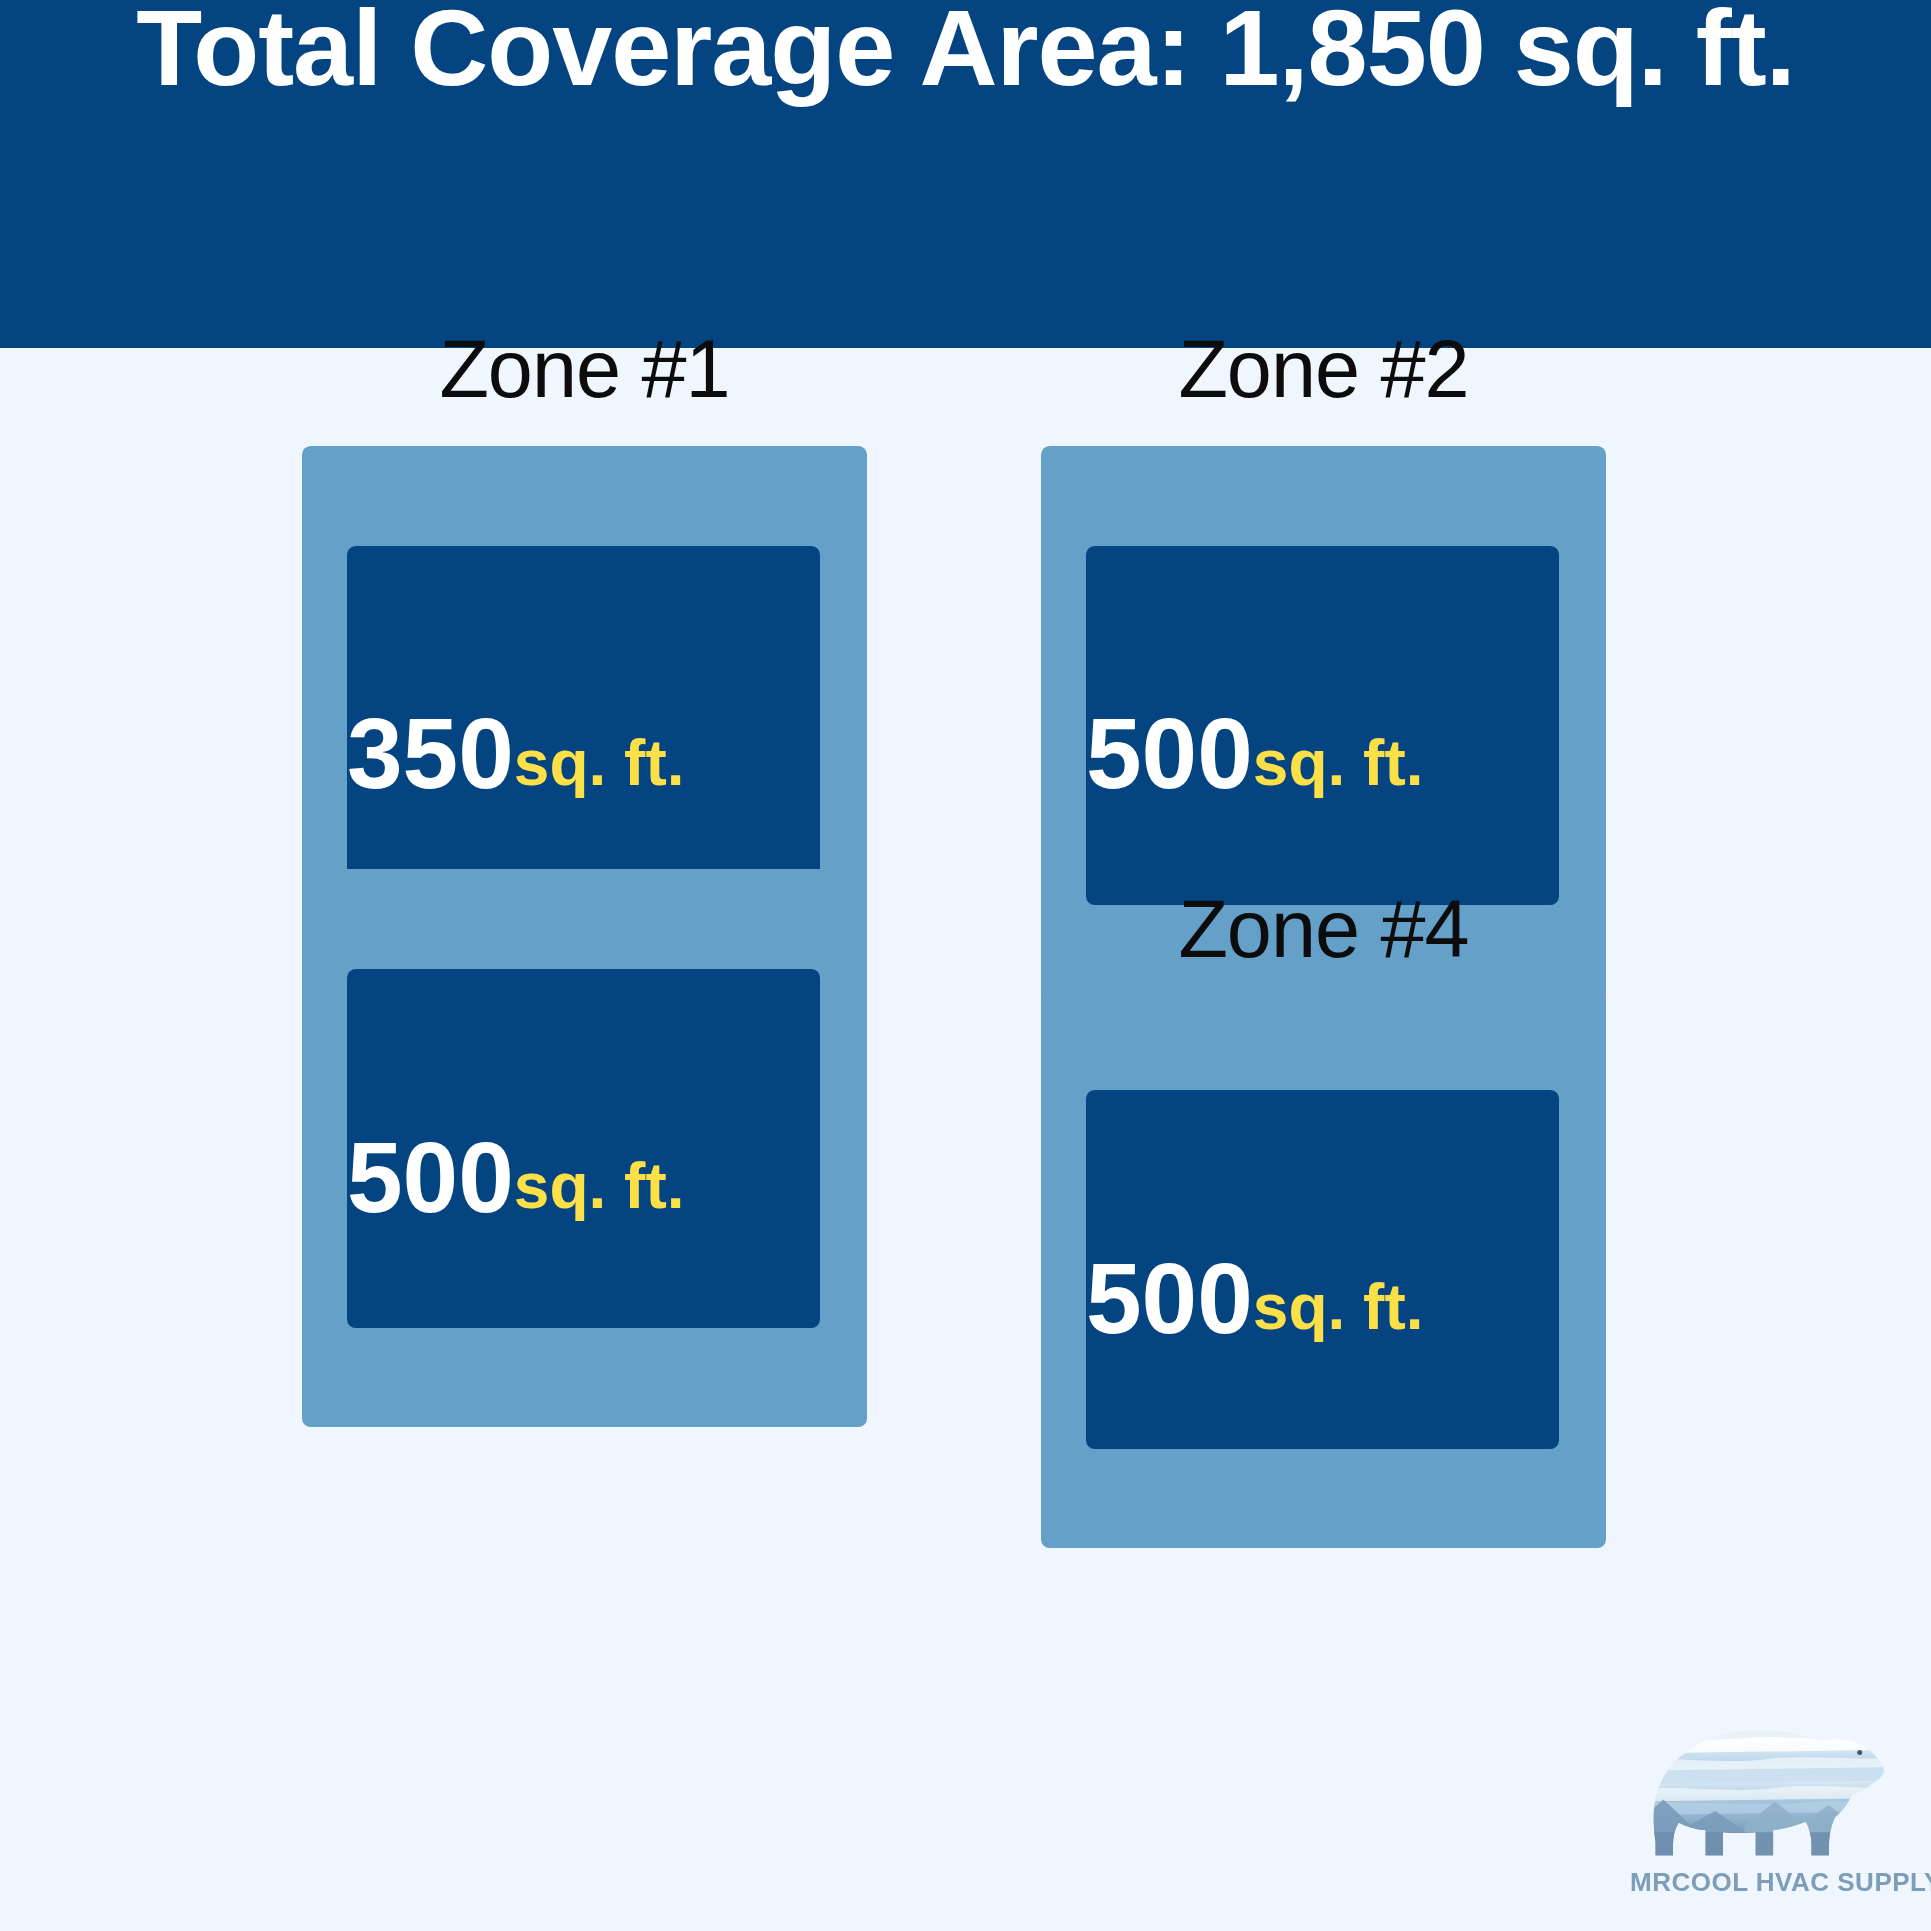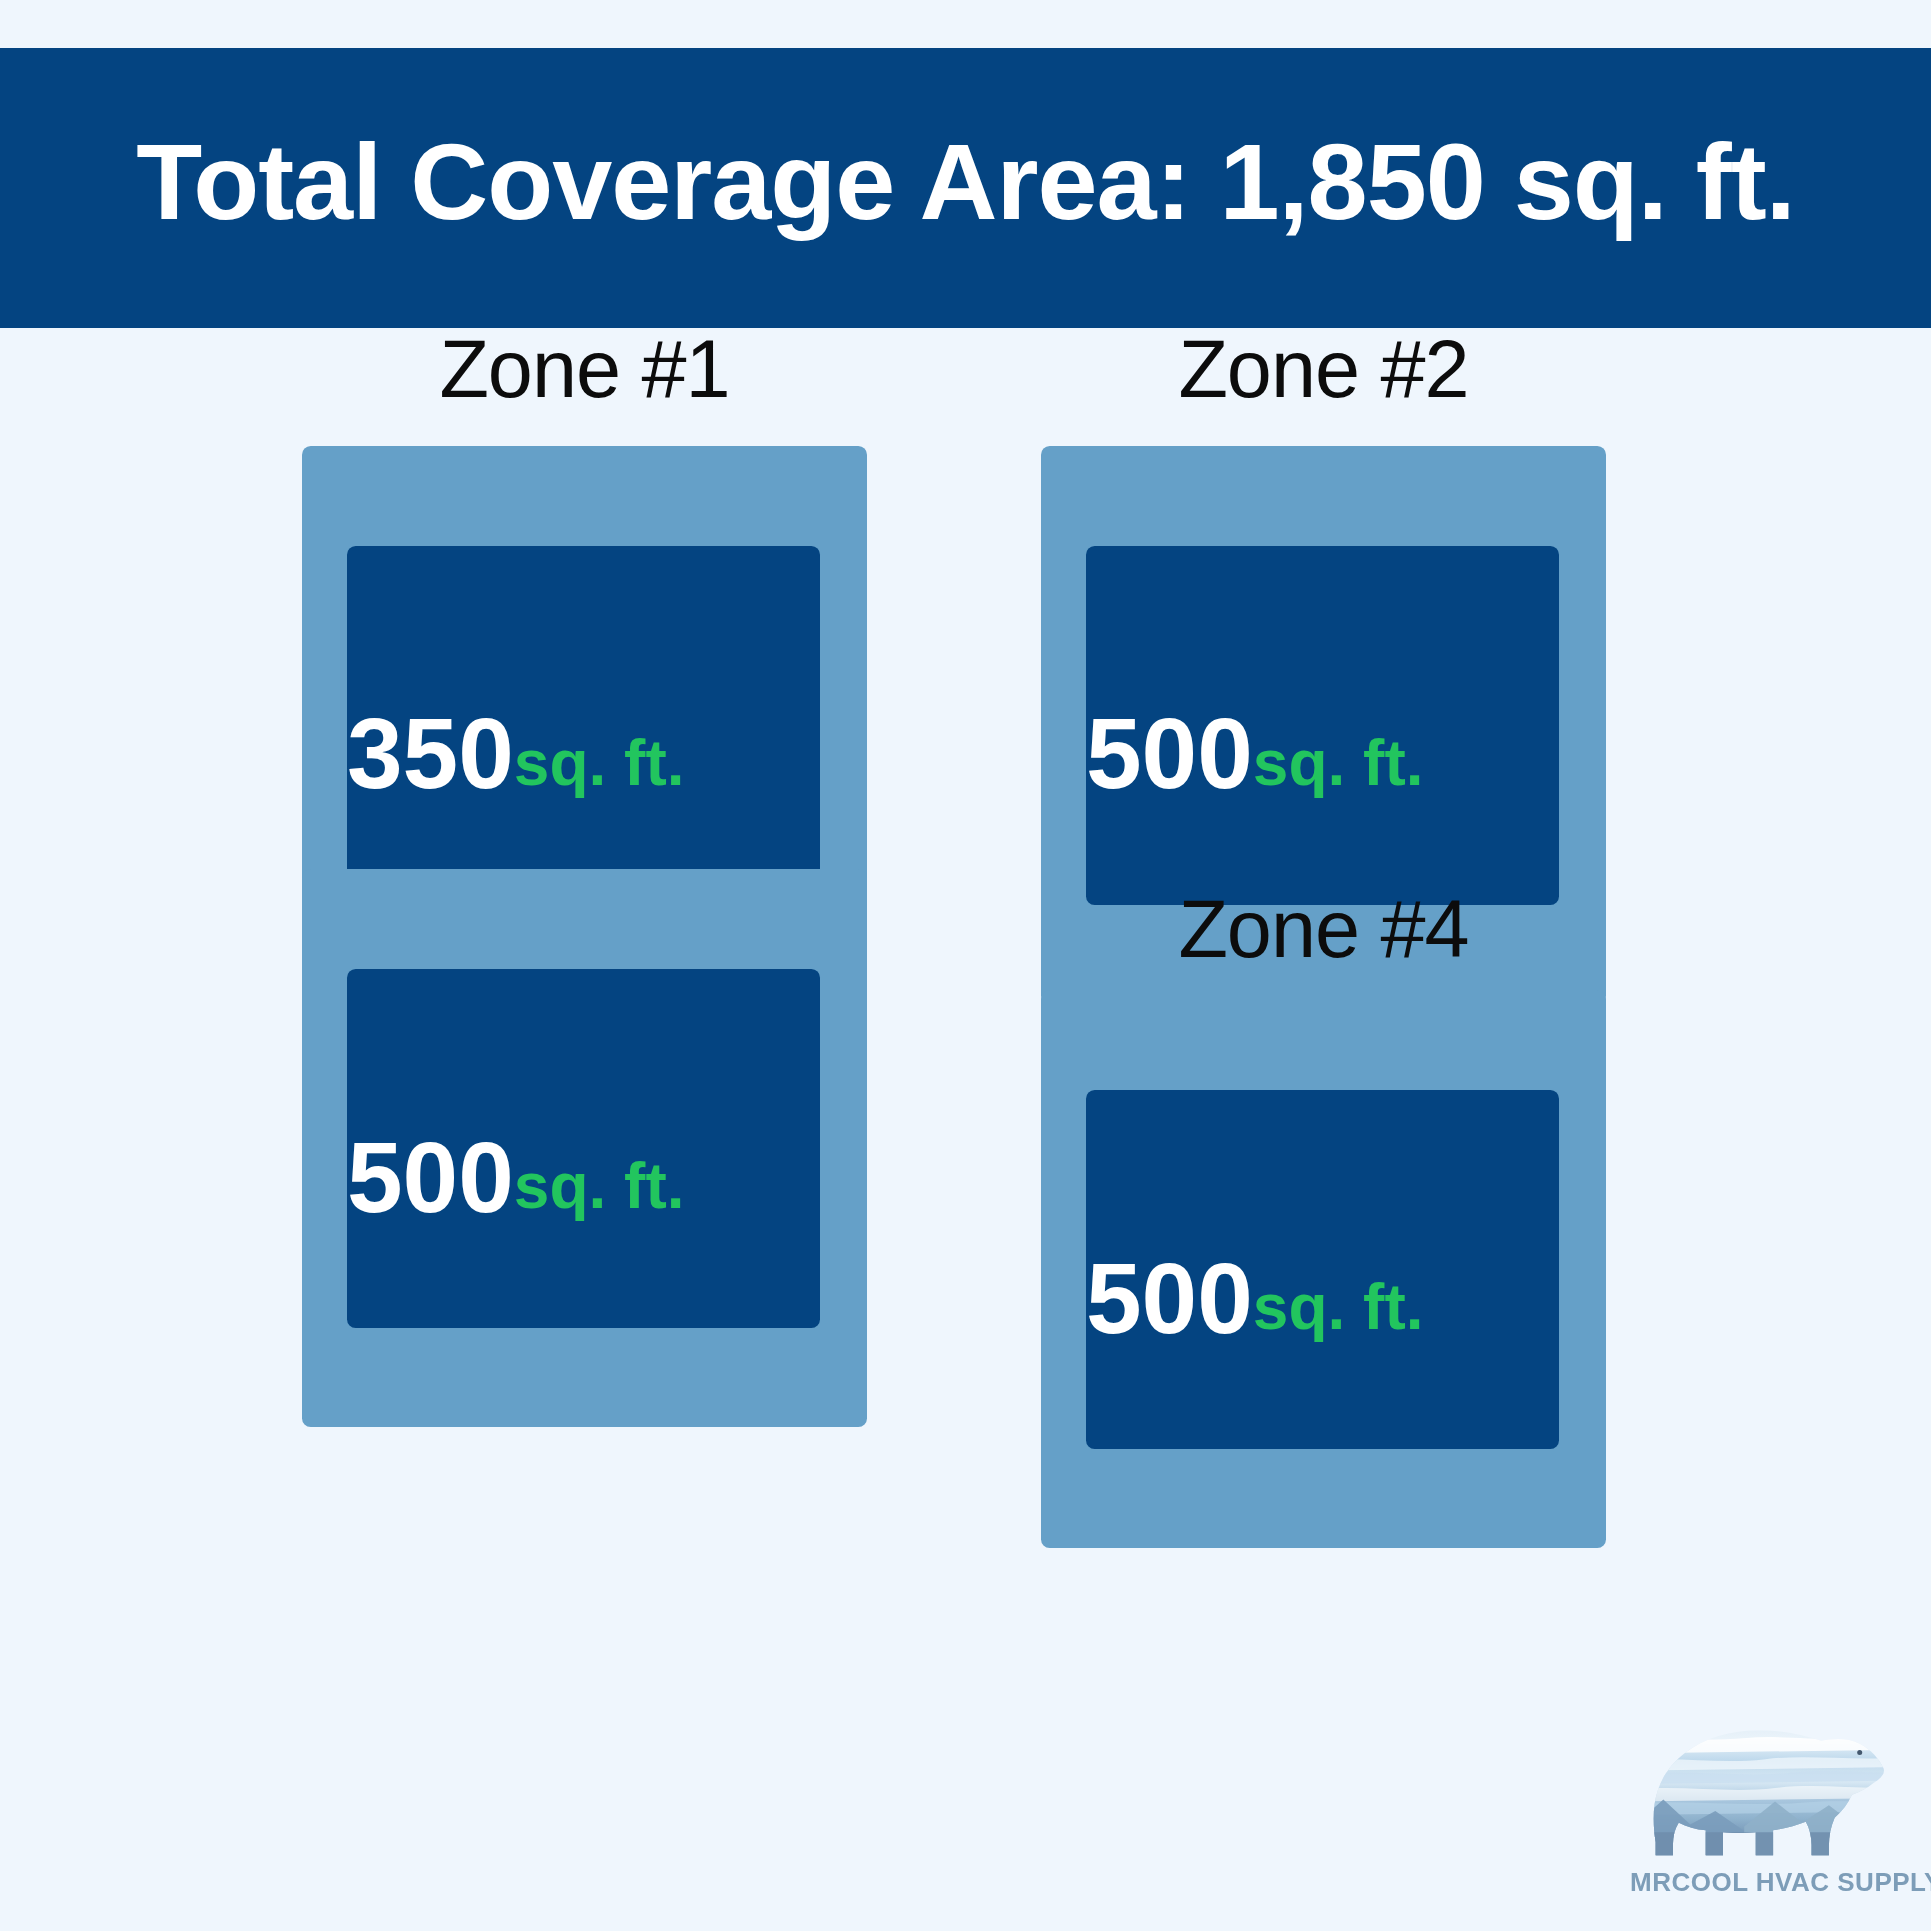--- a/index.html
+++ b/index.html
@@ -14,26 +14,24 @@
     overflow: hidden;
     position: relative;
   }
 
   
   .header-band {
     position: absolute;
     left: 0;
     top: 0;
     width: 1931px;
-    height: 280px;
+    height: 348px;
     background: #044481;
     display: flex;
-    align-items: center;
     justify-content: center;
-    margin-top: 48px;
   }
   .header-title {
     color: #ffffff;
     font-size: 108px;
     font-weight: bold;
     letter-spacing: -1px;
     line-height: 1;
     text-align: center;
     white-space: nowrap;
     transform: translateY(-5.8px);
@@ -95,21 +93,21 @@
   }
   .zone-value {
     color: #ffffff;
     font-size: 100px;
     font-weight: bold;
     line-height: 1;
     letter-spacing: 0px;
     margin-top: 56px;
   }
   .zone-unit {
-    color: #22c55e;
+    color: #fde047;
     font-size: 64px;
     font-weight: bold;
     line-height: 1;
     margin-top: 75px;
   }
 
   
   .logo {
     position: absolute;
     left: 1630px;

